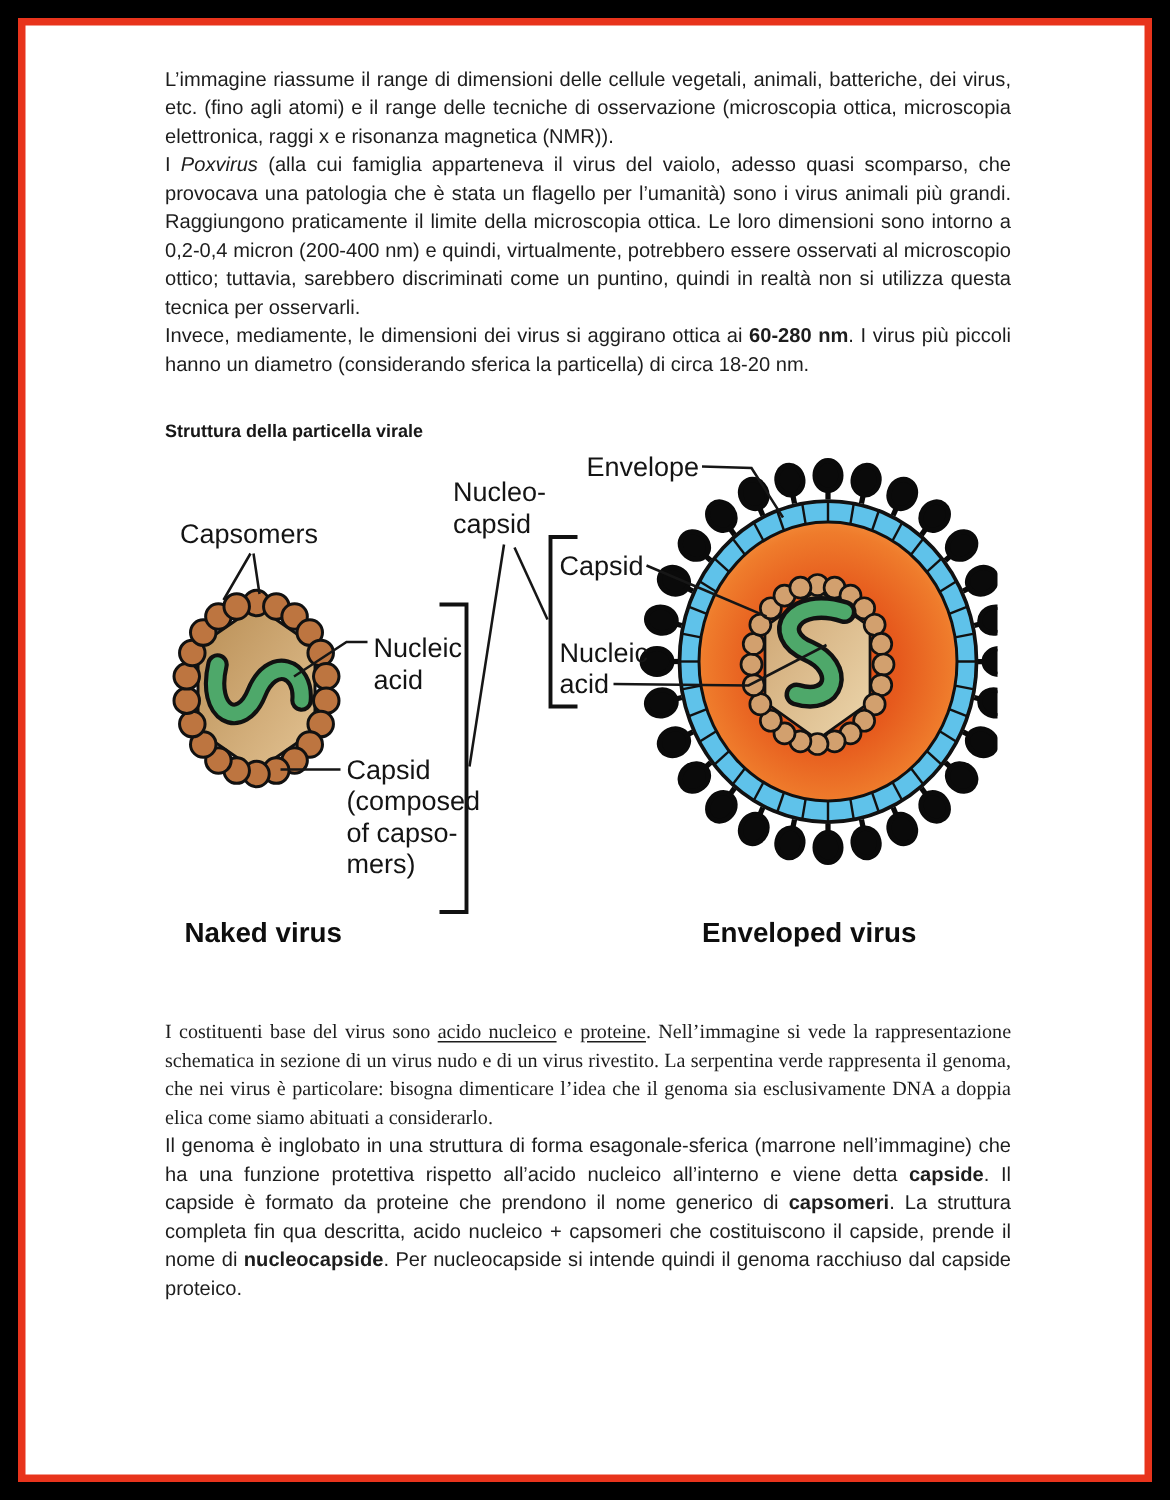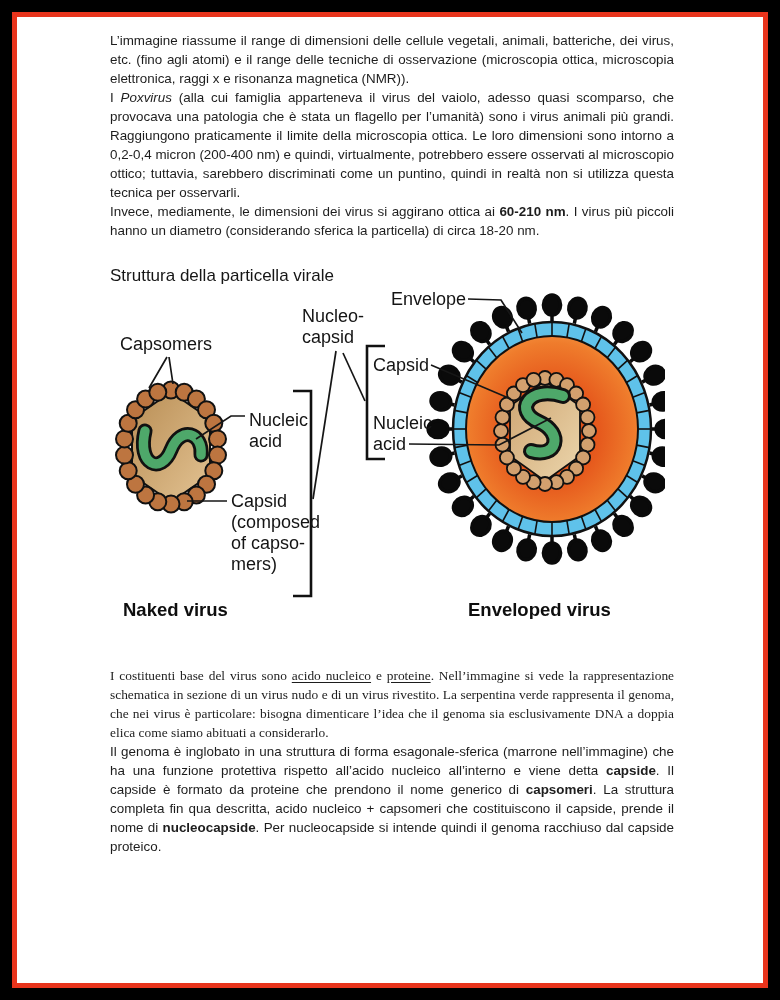--- a/index.html
+++ b/index.html
@@ -4,40 +4,40 @@
 <style>
   html,body{margin:0;padding:0;}
   body{
     width:780px;height:1000px;background:#000;
     font-family:"Liberation Sans",sans-serif;position:relative;overflow:hidden;
   }
   .page{
     position:absolute;left:12px;top:12px;right:12px;bottom:12px;
     background:#fff;border:5px solid #e8341c;overflow:hidden;
   }
-  .content{padding:14px 89px 0 93px;color:#1d1d1d;}
+  .content{padding:26px 89px 0 93px;color:#1d1d1d;}
   p.body{margin:0;font-size:13.4px;line-height:19px;text-align:justify;}
   p.body u{text-underline-offset:2px;}
-  h3.heading{margin:26px 0 0 0;font-size:17px;line-height:19px;font-weight:normal;color:#161616;}
+  h3.heading{margin:26px 0 0 0;font-size:12px;line-height:19px;font-weight:bold;color:#161616;}
   p.after{margin:47px 0 0 0;font-family:Liberation Serif, serif;}
   svg.diagram{display:block;margin:4px 0 0 -5px;}
   .dl{font-size:18px;fill:#141414;}
   .dc{font-size:18.5px;font-weight:bold;fill:#0e0e0e;}
   .ptr{stroke:#161616;stroke-width:1.7;fill:none;}
   .brk{stroke:#111;stroke-width:2.6;fill:none;}
 </style>
 </head>
 <body>
 
 <div class="page" style="border-color: rgb(232, 52, 28);">
   <div class="content">
 
     <p class="body"><span>L’immagine riassume il range di dimensioni delle cellule vegetali, animali, batteriche, dei virus, etc. (fino agli atomi) e il range delle tecniche di osservazione (microscopia ottica, microscopia elettronica, raggi x e risonanza magnetica (NMR)).</span></p>
     <p class="body"><span>I </span><i>Poxvirus</i><span> (alla cui famiglia apparteneva il virus del vaiolo, adesso quasi scomparso, che provocava una patologia che è stata un flagello per l’umanità) sono i virus animali più grandi. Raggiungono praticamente il limite della microscopia ottica. Le loro dimensioni sono intorno a 0,2-0,4 micron (200-400 nm) e quindi, virtualmente, potrebbero essere osservati al microscopio ottico; tuttavia, sarebbero discriminati come un puntino, quindi in realtà non si utilizza questa tecnica per osservarli.</span></p>
-    <p class="body"><span>Invece, mediamente, le dimensioni dei virus si aggirano ottica ai </span><b>60-210 nm</b><span>. I virus più piccoli hanno un diametro (considerando sferica la particella) di circa 18-20 nm.</span></p>
+    <p class="body"><span>Invece, mediamente, le dimensioni dei virus si aggirano ottica ai </span><b>60-280 nm</b><span>. I virus più piccoli hanno un diametro (considerando sferica la particella) di circa 18-20 nm.</span></p>
 
     <h3 class="heading">Struttura della particella virale</h3>
 
     <svg class="diagram" width="560" height="330" viewBox="0 0 560 330">
       <defs>
         <linearGradient id="tanNaked" x1="0" y1="0" x2="1" y2="1">
           <stop offset="0" stop-color="#b98e55"></stop>
           <stop offset="1" stop-color="#e3c393"></stop>
         </linearGradient>
         <linearGradient id="tanEnv" x1="0" y1="0" x2="1" y2="1">

